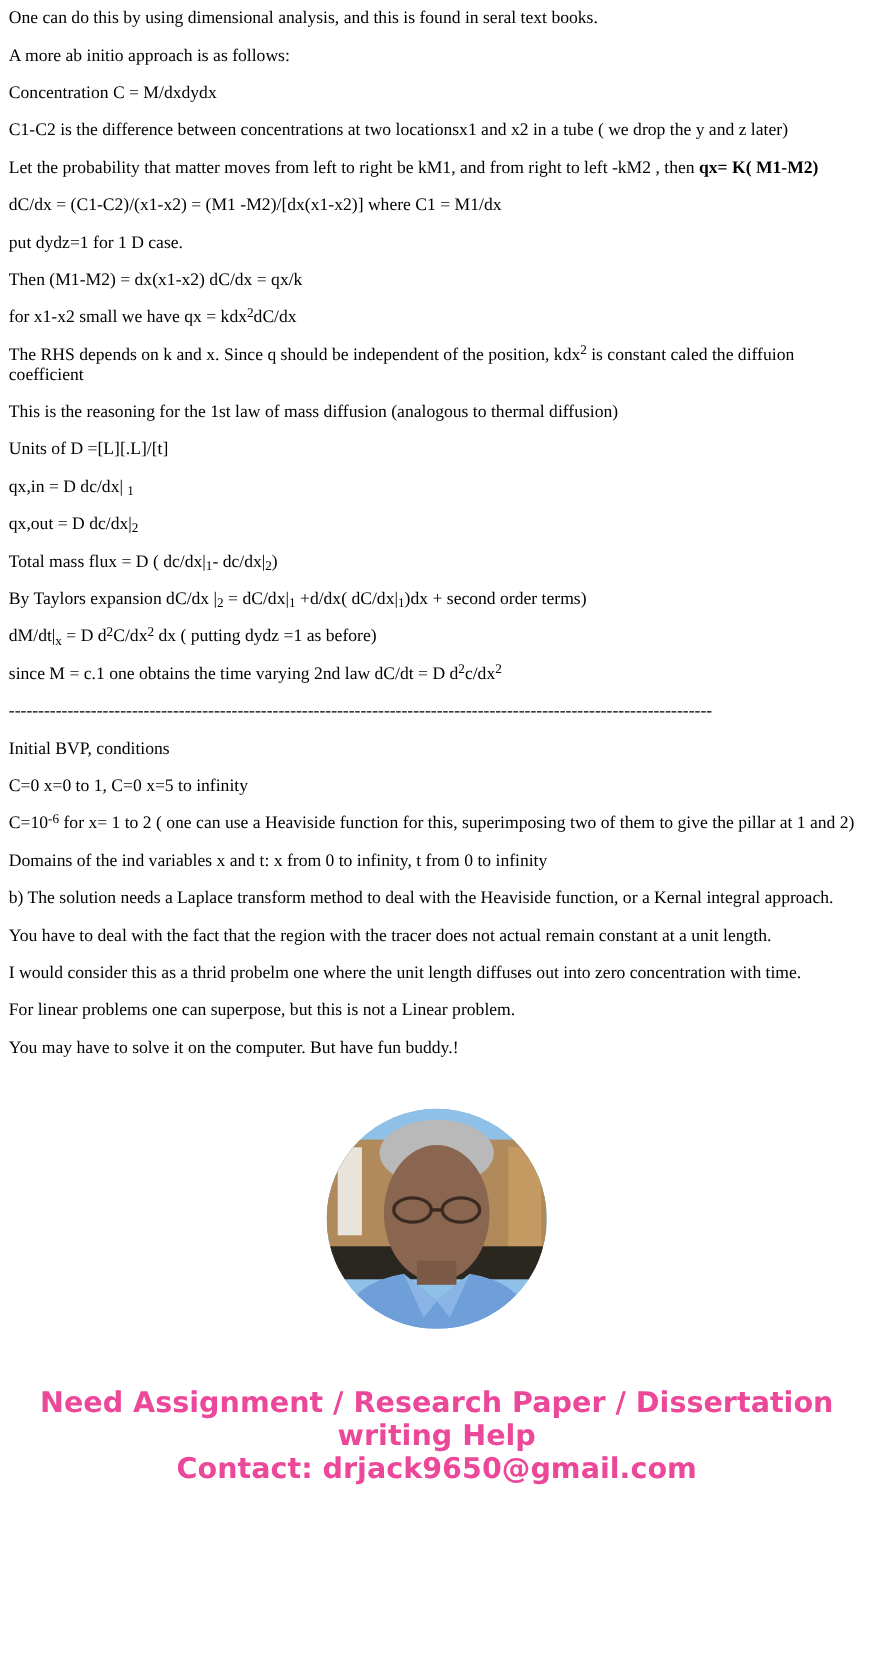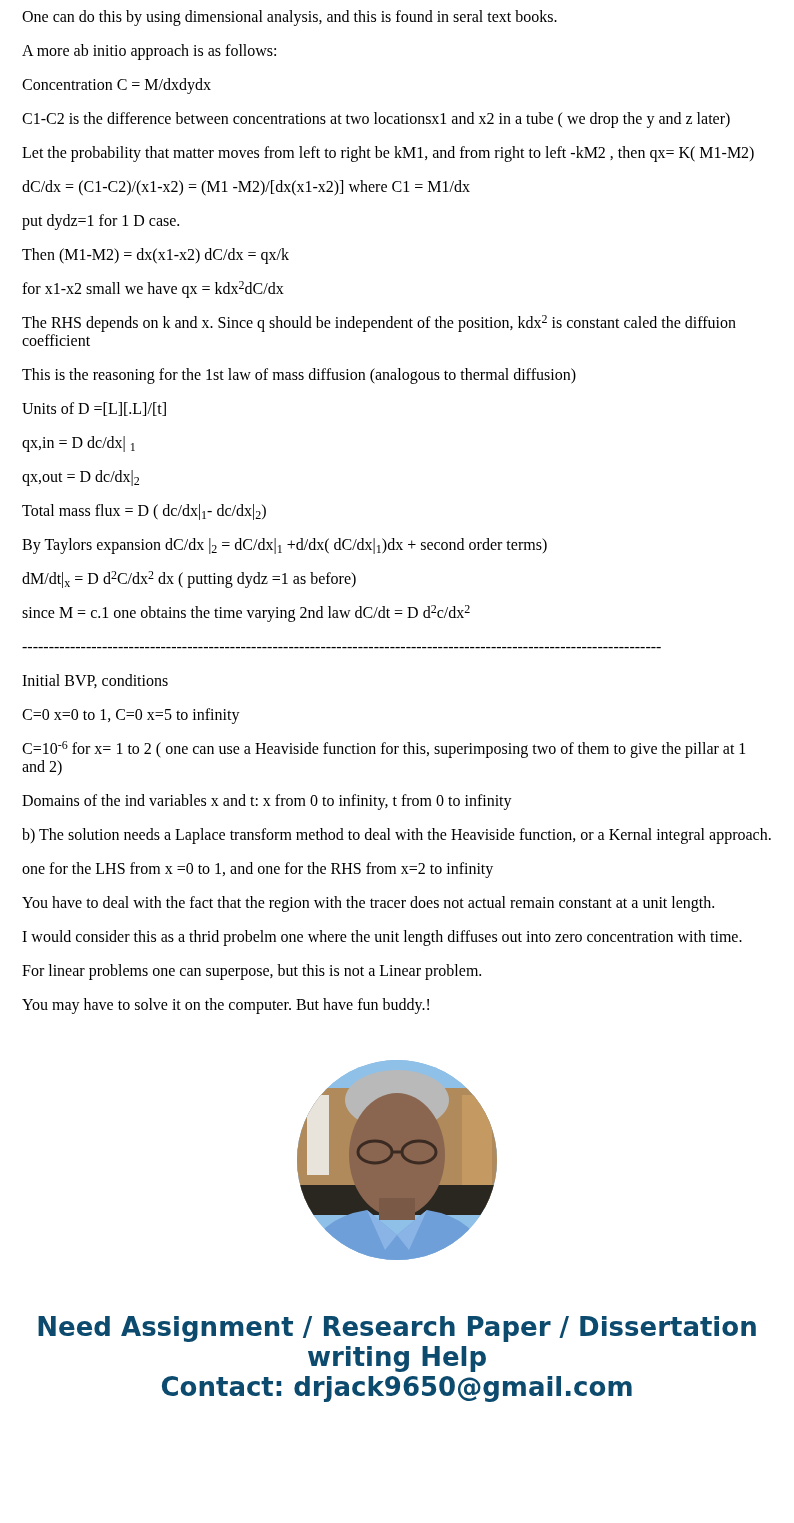--- a/index.html
+++ b/index.html
@@ -3,44 +3,44 @@
 <meta charset="utf-8">
 <style>
   html, body { margin: 0; padding: 0; background: #ffffff; }
   body {
     width: 794px;
     font-family: "Liberation Serif", serif;
     font-size: 16px;
     color: #000000;
     line-height: 18px;
   }
-  .content { padding: 0 22px; }
+  .content { padding: 0 8px; }
   .content p { margin: 0 0 16px 0; }
   .content p:first-child { margin-top: 8px; }
   sup, sub { font-size: 12px; line-height: 0; }
   sup { vertical-align: 5px; }
   sub { vertical-align: -3px; }
-  b { font-weight: normal; text-align: right; }
+  b { font-weight: bold; text-align: right; }
   .avatar-wrap { text-align: center; margin-top: 46px; }
   .avatar {
     display: inline-block;
     width: 200px; height: 200px;
     border-radius: 50%;
     overflow: hidden;
     position: relative;
     background: #7fb0dc;
   }
   .promo {
     margin-top: 48px;
     text-align: center;
     font-family: "DejaVu Sans", sans-serif;
     font-weight: bold;
     font-size: 26px;
     line-height: 30px;
-    color: #0c4a6e;
+    color: #ec4899;
     padding: 0 20px;
   }
 </style>
 </head>
 <body>
 
 <div class="content">
   <p>One can do this by using dimensional analysis, and this is found in seral text books.</p>
   <p>A more ab initio approach is as follows:</p>
   <p>Concentration C = M/dxdydx</p>
@@ -58,21 +58,20 @@
   <p><span>Total mass flux = D ( dc/dx|</span><sub>1</sub><span>- dc/dx|</span><sub>2</sub><span>)</span></p>
   <p><span>By Taylors expansion dC/dx |</span><sub>2</sub><span> = dC/dx|</span><sub>1</sub><span> +d/dx( dC/dx|</span><sub>1</sub><span>)dx + second order terms)</span></p>
   <p><span>dM/dt|</span><sub>x</sub><span> = D d</span><sup>2</sup><span>C/dx</span><sup>2</sup><span> dx ( putting dydz =1 as before)</span></p>
   <p><span>since M = c.1 one obtains the time varying 2nd law dC/dt = D d</span><sup>2</sup><span>c/dx</span><sup>2</sup></p>
   <p>------------------------------------------------------------------------------------------------------------------------</p>
   <p>Initial BVP, conditions</p>
   <p>C=0 x=0 to 1, C=0 x=5 to infinity</p>
   <p><span>C=10</span><sup>-6</sup><span> for x= 1 to 2 ( one can use a Heaviside function for this, superimposing two of them to give the pillar at 1 and 2)</span></p>
   <p>Domains of the ind variables x and t: x from 0 to infinity, t from 0 to infinity</p>
   <p>b) The solution needs a Laplace transform method to deal with the Heaviside function, or a Kernal integral approach.</p>
-  <p>one for the LHS from x =0 to 1, and one for the RHS from x=2 to infinity</p>
   <p>You have to deal with the fact that the region with the tracer does not actual remain constant at a unit length.</p>
   <p>I would consider this as a thrid probelm one where the unit length diffuses out into zero concentration with time.</p>
   <p>For linear problems one can superpose, but this is not a Linear problem.</p>
   <p>You may have to solve it on the computer. But have fun buddy.!</p>
 </div>
 
 <div class="avatar-wrap">
   <div class="avatar" title="author photo">
     <svg width="200" height="200" viewBox="0 0 200 200">
       <rect x="0" y="0" width="200" height="200" fill="#8ec0e8"></rect>

